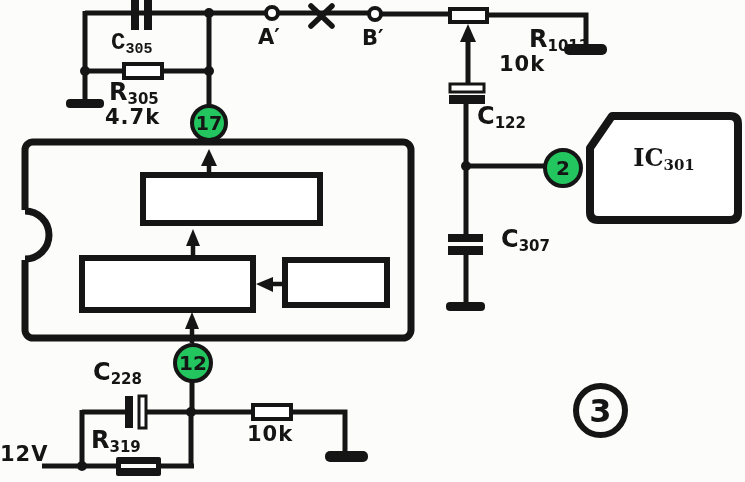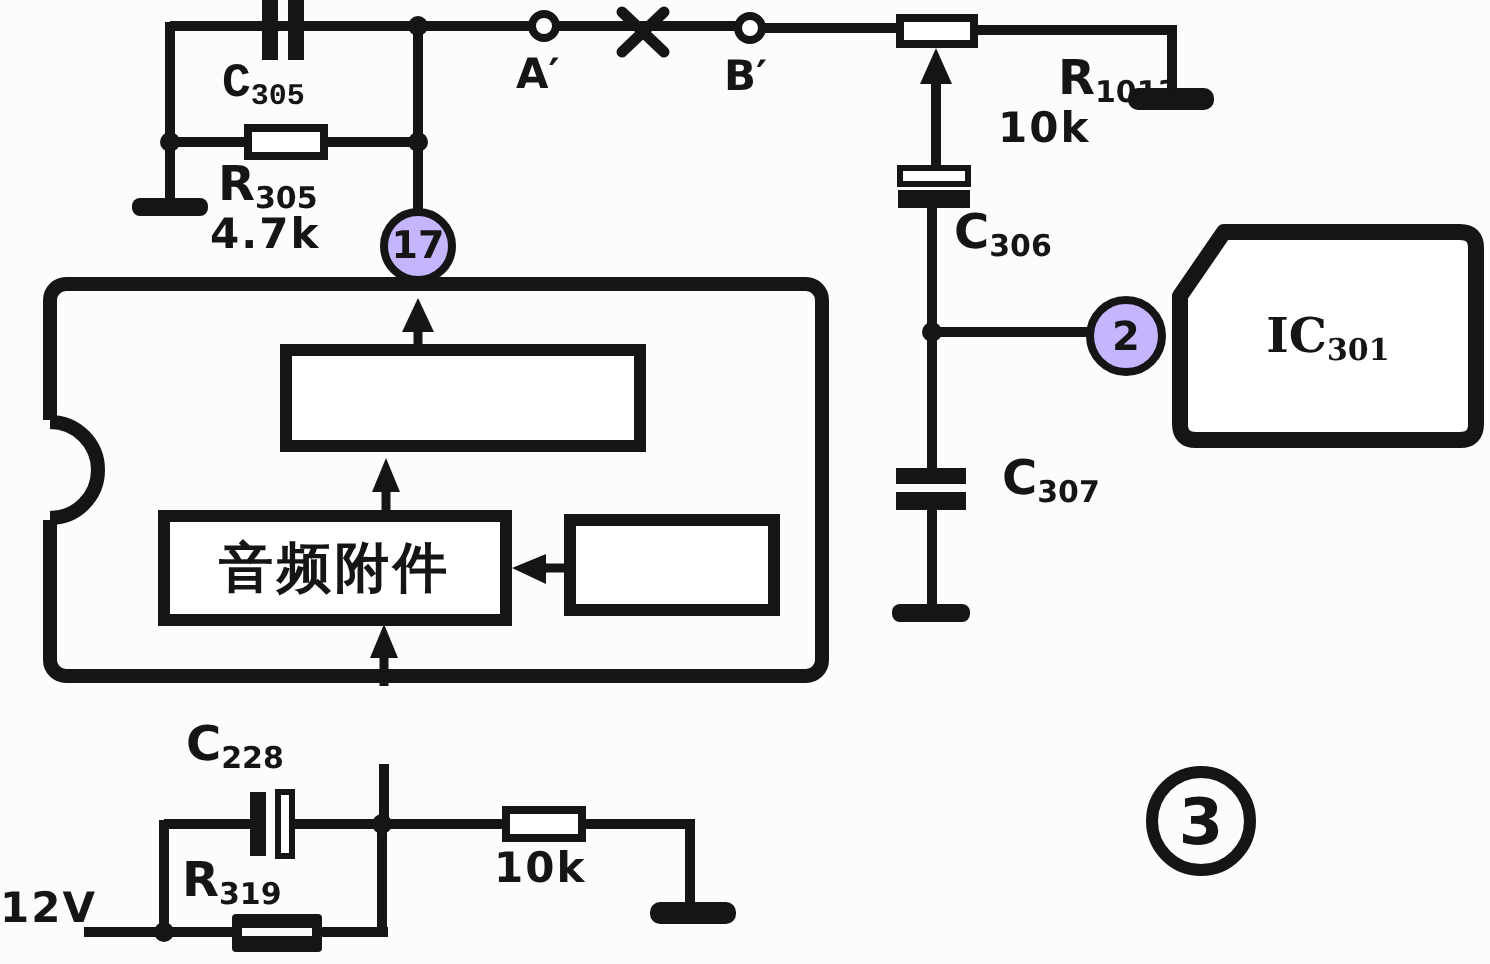--- a/index.html
+++ b/index.html
@@ -30,21 +30,21 @@
   .val{font-size:21px;letter-spacing:1px;}
   .tp{font-size:21px;}
   .icref{font-family:"DejaVu Serif",serif;font-size:24px;}
   .icref sub{font-size:15px;line-height:0;vertical-align:-4px;}
   .blk-lbl{
     position:absolute;display:flex;align-items:center;justify-content:center;
     font-weight:bold;font-size:27px;letter-spacing:2px;line-height:1;
   }
   .pin{
     position:absolute;border:4px solid #151515;border-radius:50%;
-    background:#c4b5fd;display:flex;align-items:center;justify-content:center;
+    background:#22c55e;display:flex;align-items:center;justify-content:center;
     font-weight:bold;box-sizing:border-box;
   }
   .fig{
     position:absolute;border:6px solid #151515;border-radius:50%;
     background:transparent;display:flex;align-items:center;justify-content:center;
     font-weight:bold;box-sizing:border-box;
   }
 </style>
 </head>
 <body>
@@ -121,20 +121,23 @@
     <circle class="dot" cx="85" cy="71" r="5"></circle>
     <circle class="dot" cx="209" cy="71" r="5"></circle>
     <circle class="dot" cx="466" cy="166" r="5"></circle>
     <circle class="dot" cx="191" cy="412" r="5"></circle>
     <circle class="dot" cx="82" cy="466" r="5"></circle>
   </svg>
 
   <div class="pin" style="left:190px;top:104px;width:38px;height:38px;font-size:19px;">
     <span>17</span>
   </div>
+  <div class="pin" style="left:173px;top:343px;width:40px;height:40px;font-size:20px;">
+    <span>12</span>
+  </div>
   <div class="pin" style="left:543px;top:148px;width:40px;height:40px;font-size:20px;">
     <span>2</span>
   </div>
 
   <div class="fig" style="left:573px;top:383px;width:55px;height:55px;font-size:32px;">
     <span>3</span>
   </div>
 
   <div class="lbl cmp" style="left:111px;top:31px;font-family:Liberation Mono, monospace;">
     <span>C</span><sub>305</sub>
@@ -146,36 +149,35 @@
 
   <div class="lbl tp" style="left:258px;top:27px;">A′</div>
   <div class="lbl tp" style="left:362px;top:28px;">B′</div>
 
   <div class="lbl cmp" style="left:489px;top:27px;margin-left:40px;">
     <span>R</span><sub>1013</sub>
   </div>
   <div class="lbl val" style="left:499px;top:54px;">10k</div>
 
   <div class="lbl cmp" style="left:477px;top:104px;">
-    <span>C</span><sub>306</sub>
+    <span>C</span><sub>122</sub>
   </div>
   <div class="lbl cmp" style="left:489px;top:227px;margin-left:12px;">
     <span>C</span><sub>307</sub>
   </div>
 
   <div class="lbl cmp" style="left:93px;top:360px;">
     <span>C</span><sub>228</sub>
   </div>
   <div class="lbl cmp" style="left:91px;top:428px;">
     <span>R</span><sub>319</sub>
   </div>
 
   <div class="lbl val" style="left:247px;top:424px;">10k</div>
 
   <div class="lbl val" style="left:0px;top:444px;">12V</div>
 
-  <div class="lbl icref" style="left:590px;top:156px;width:148px;text-align:center;">
+  <div class="lbl icref" style="left:590px;top:146px;width:148px;text-align:center;">
     <span>IC</span><sub>301</sub>
   </div>
 
-  <div class="blk-lbl" style="left:82px;top:258px;width:171px;height:52px;">音频附件</div>
 
 </div>
 
 </body></html>

